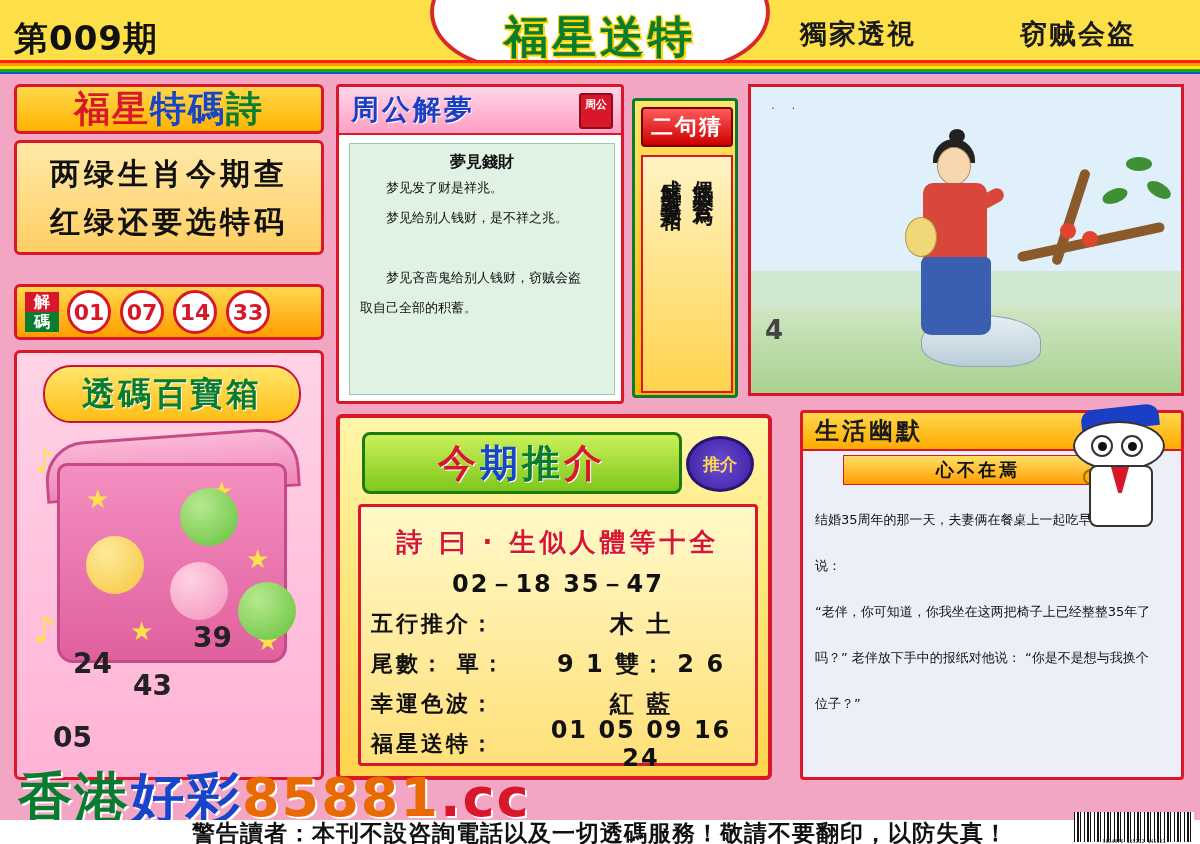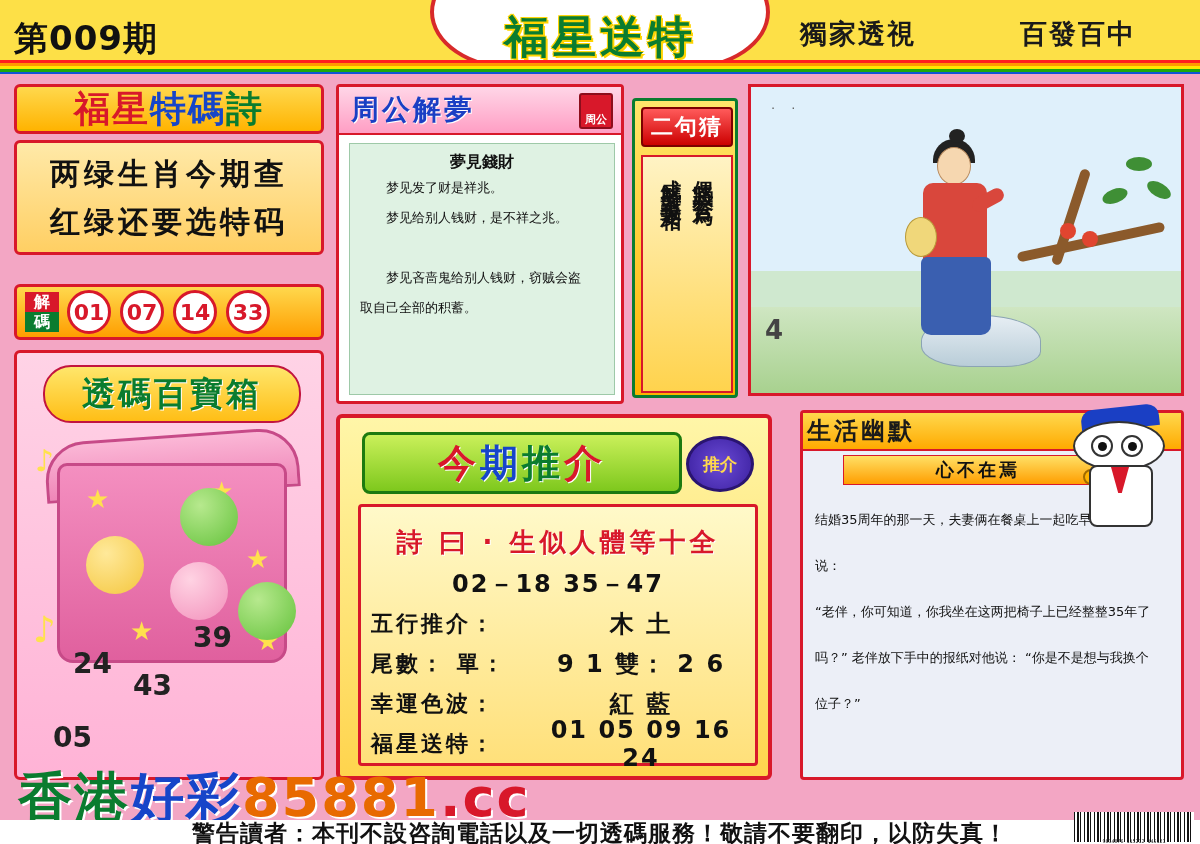--- a/index.html
+++ b/index.html
@@ -174,21 +174,21 @@
     display:flex; align-items:center;
   }
   .dream-head .t {
     font-size:28px; font-weight:bold; color:#1a3fc4; letter-spacing:3px;
     margin-left:12px; text-shadow:1px 1px 0 #fff;
   }
   .dream-stamp {
     position:absolute; right:8px; top:6px; width:34px; height:36px;
     background:#d8182a; border:2px solid #8d0d1c; border-radius:3px;
     color:#fff; font-size:11px; font-weight:bold; text-align:center; line-height:13px;
-    padding-top:18px;
+    padding-top:3px;
   }
   .dream-body {
     position:absolute; left:10px; top:56px; width:266px; height:252px;
     background:#dff2e3; border:1px solid #9ec9a8;
     padding:8px 10px;
   }
   .dream-sub {
     text-align:center; font-size:16px; font-weight:bold; color:#111; margin-bottom:0;
   }
   .dream-p {
@@ -300,21 +300,21 @@
     left:800px; top:410px; width:384px; height:370px;
     background:#eceff7; border:3px solid #d8182a; border-radius:4px;
   }
   .hm-head {
     position:absolute; left:0; top:0; width:100%; height:38px;
     background:linear-gradient(to bottom,#ffd84d,#ffaa00);
     border-bottom:2px solid #d8182a;
     display:flex; align-items:center;
   }
   .hm-head .t {
-    margin-left:4px; font-size:24px; font-weight:bold; color:#1a1a1a; letter-spacing:3px;
+    margin-left:12px; font-size:24px; font-weight:bold; color:#1a1a1a; letter-spacing:3px;
   }
   .hm-sub {
     position:absolute; left:40px; top:42px; width:270px; height:30px;
     background:linear-gradient(to bottom,#ffe066,#ff9e00);
     border:1px solid #d8182a;
     display:flex; align-items:center; justify-content:center;
     font-size:18px; font-weight:bold; color:#111; letter-spacing:3px;
   }
   .hm-body {
     position:absolute; left:12px; top:84px; width:352px; height:270px;
@@ -346,21 +346,21 @@
 </head>
 <body>
 
 <div class="page">
 
   <div class="top-banner">
     <div class="issue-no">第009期</div>
     <div class="masthead-arc"></div>
     <div class="masthead-title">福星送特</div>
     <div class="top-right-1">獨家透視</div>
-    <div class="top-right-2">百發百中</div>
+    <div class="top-right-2">窃贼会盗</div>
     <div class="rainbow-bar"></div>
   </div>
 
   <div class="body-bg"></div>
 
   <div class="panel box-poem-title">
     <span class="c-red">福星</span>
     <span class="c-blue">特碼</span>
     <span class="c-green">詩</span>
   </div>

